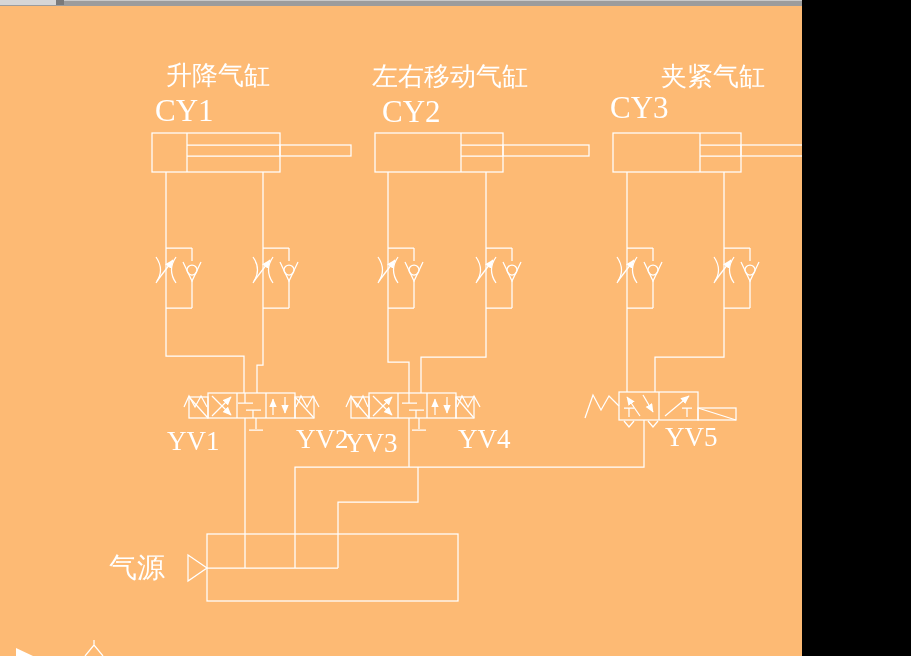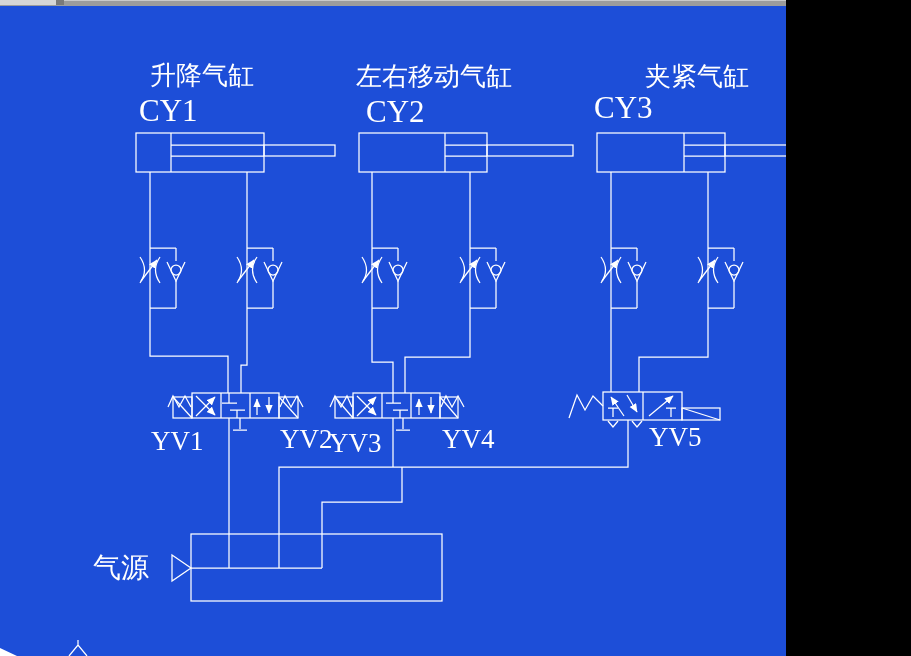--- a/index.html
+++ b/index.html
@@ -1,17 +1,17 @@
 <!DOCTYPE html>
 <html><head>
 <meta charset="utf-8">
 <style>
   html,body{margin:0;padding:0;background:#000;}
-  .stage{position:relative;width:786px;height:656px;background:#1d4ed8;overflow:hidden;
-         font-family:"Liberation Serif","DejaVu Serif",serif;}
+  .stage{position:relative;width:786px;height:656px;background:#fdba74;overflow:hidden;
+         font-family:"Liberation Serif","DejaVu Serif",serif;padding-left:16px;}
   svg{display:block;}
   .ln{stroke:#ffffff;stroke-width:1.25;fill:none;}
   .fillw{fill:#ffffff;stroke:none;}
   .cjk{font-family:"Liberation Serif","DejaVu Serif",serif;font-size:26px;fill:#fff;}
   .tag{font-family:"Liberation Serif","DejaVu Serif",serif;font-size:31px;fill:#fff;}
   .vlbl{font-family:"Liberation Serif","DejaVu Serif",serif;font-size:27px;fill:#fff;}
 </style>
 </head>
 <body>
 

